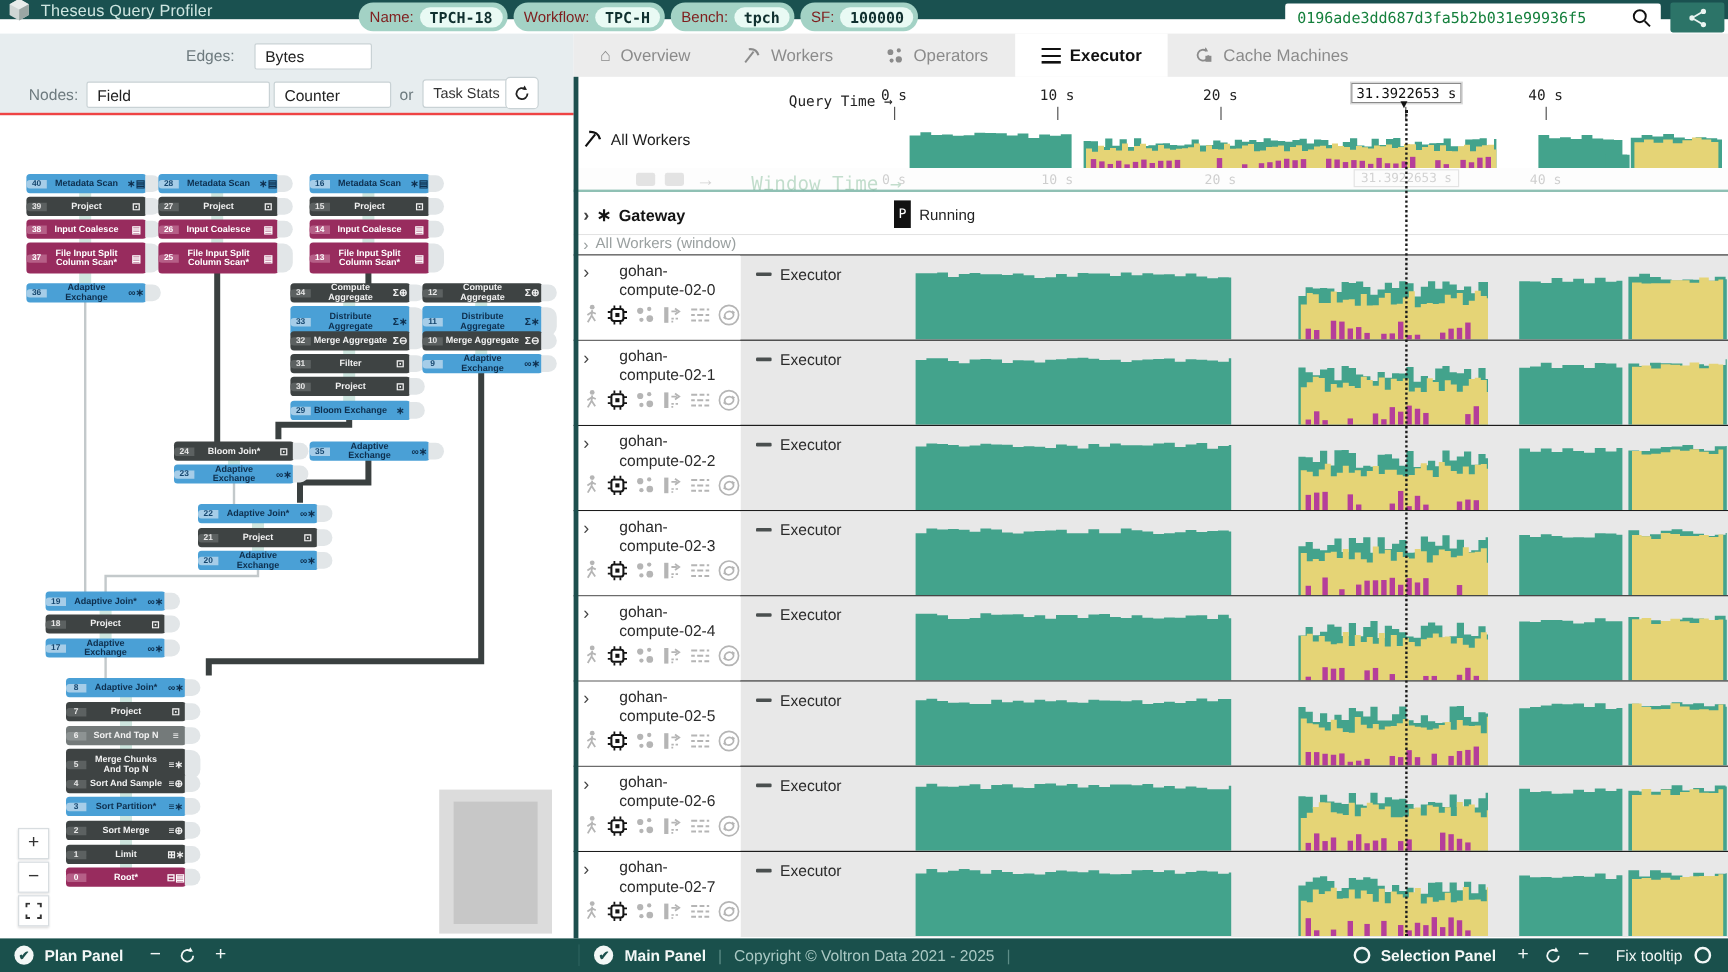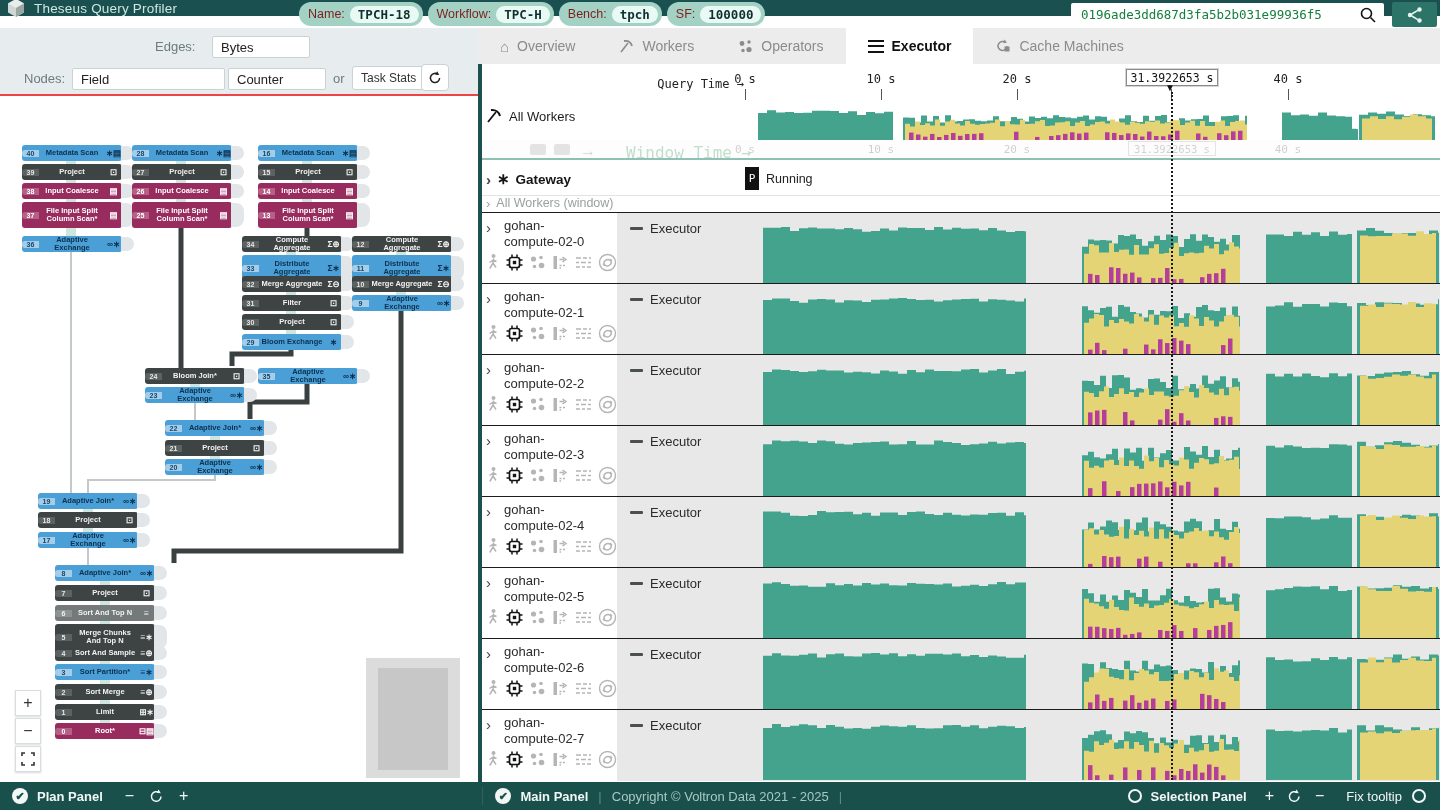--- a/index.html
+++ b/index.html
@@ -105,21 +105,21 @@
   #gw-running{font-size:12.5px;color:#222;}
   #aww-row{position:absolute;left:0;top:168px;width:962px;height:16px;background:#fff;}
   #aww-label{position:absolute;left:8px;top:0px;display:flex;gap:6px;align-items:center;
     font-size:12.5px;color:#9aa0a0;}
   #aww-label .chev{color:#9aa0a0;font-size:13px;}
 
   #rows-container{position:absolute;left:0;top:184px;width:962px;height:568px;}
   .exec-row{position:relative;width:962px;height:71px;border-top:1px solid #1c1c1c;background:#fff;}
   .row-label{position:absolute;left:0;top:0;width:139px;height:70px;background:#fff;z-index:3;}
   .row-label .chev{position:absolute;left:8px;top:7px;cursor:pointer;}
-  .rname{position:absolute;left:26px;top:5px;font-size:13px;color:#2b2b2b;line-height:16px;}
+  .rname{position:absolute;left:38px;top:5px;font-size:13px;color:#2b2b2b;line-height:16px;}
   .icostrip{position:absolute;left:7px;top:40px;display:flex;gap:5px;align-items:center;}
   .icostrip svg{display:block;}
   .legend{position:absolute;left:152px;top:8px;display:flex;align-items:center;gap:7px;z-index:3;}
   .legend .dash{width:13px;height:3px;background:#4a4f4f;border-radius:1px;}
   .legend .ltext{font-size:13px;color:#2b2b2b;}
   .row-chart{position:absolute;left:139px;top:0;}
 
   #cursor-line{position:absolute;left:693px;top:64px;width:0;height:688px;
     border-left:2px dotted #1a1a1a;z-index:25;}
   #cursor-arrow{position:absolute;left:687px;top:54px;font-size:10px;color:#111;z-index:26;}

